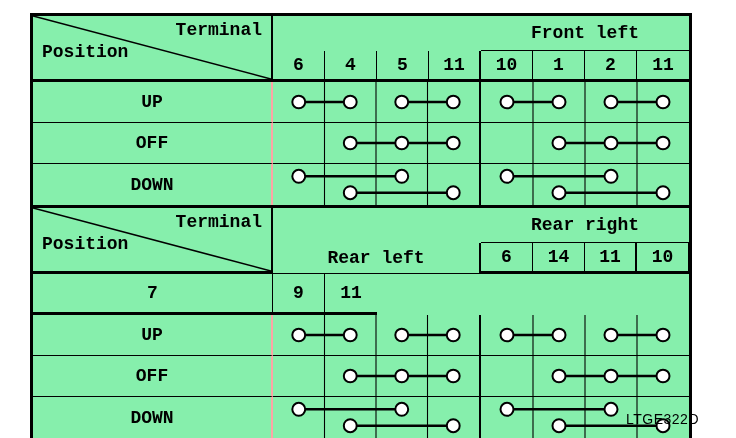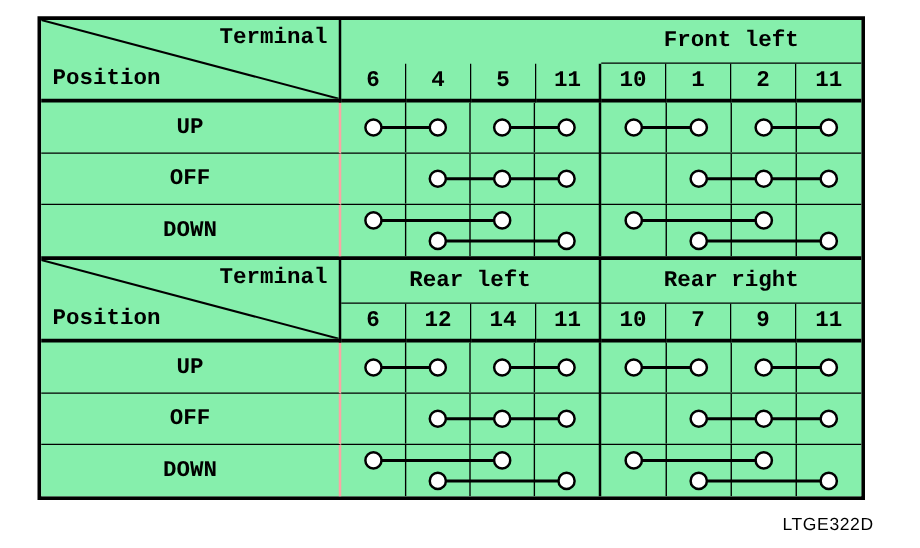--- a/index.html
+++ b/index.html
@@ -26,21 +26,21 @@
     display:flex;align-items:center;justify-content:center;
     font-weight:bold;font-size:18px;line-height:1;
   }
   
   .corner{
     grid-row:1/3;grid-column:1;position:relative;
     border-right:2px solid #000;border-bottom:3px solid #000;
   }
   .diag{position:absolute;left:0;top:0;width:100%;height:100%;}
   .t-label{position:absolute;top:5px;right:9px;}
-  .p-label{position:absolute;bottom:7px;left:9px;margin-top:34px;}
+  .p-label{position:absolute;bottom:18px;left:9px;margin-top:34px;}
   
   .gt-left{grid-column:2/6;border-right:2px solid #000;}
   .gt-right{grid-column:6/10;border-right:none;}
   
   .tnum{border-bottom:3px solid #000;}
   .tnum.sep{border-right:2px solid #000;}
   .tnum.last{border-right:none;}
   
   .plabel{grid-column:1;border-right:2px solid #fca5a5;}
   
@@ -162,25 +162,24 @@
     </div>
 
     <div class="switch-table">
       <div class="cell corner">
         <svg class="diag" viewBox="0 0 100 100" preserveAspectRatio="none">
           <line x1="0" y1="0" x2="100" y2="100" stroke="#000" stroke-width="1.6" vector-effect="non-scaling-stroke"></line>
         </svg>
         <span class="t-label">Terminal</span>
         <span class="p-label">Position</span>
       </div>
+      <div class="cell gt-right">Rear right</div>
       <div class="cell gt-left">Rear left</div>
-      <div class="cell gt-right">Rear right</div>
 
       <div class="cell tnum">6</div>
-      <div class="cell tnum">12</div>
       <div class="cell tnum">14</div>
       <div class="cell tnum sep">11</div>
       <div class="cell tnum">10</div>
       <div class="cell tnum">7</div>
       <div class="cell tnum">9</div>
       <div class="cell tnum last">11</div>
 
       <div class="cell plabel">UP</div>
       <div class="cell conncell cc-left">
           <svg class="connsvg" viewBox="0 0 208 41" preserveAspectRatio="none">

